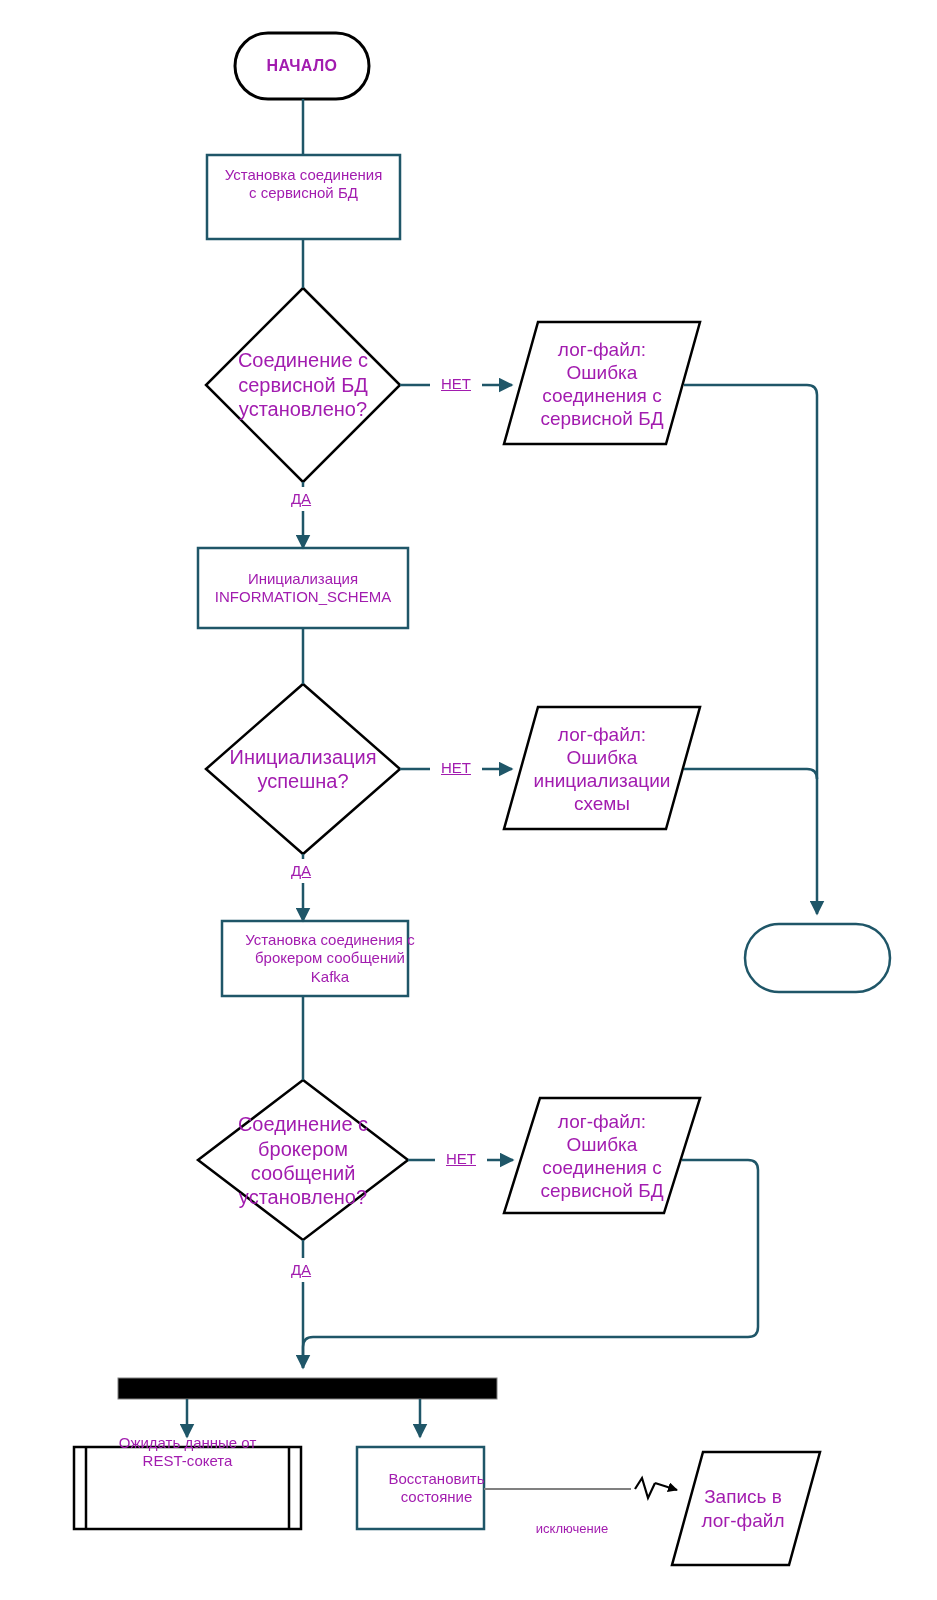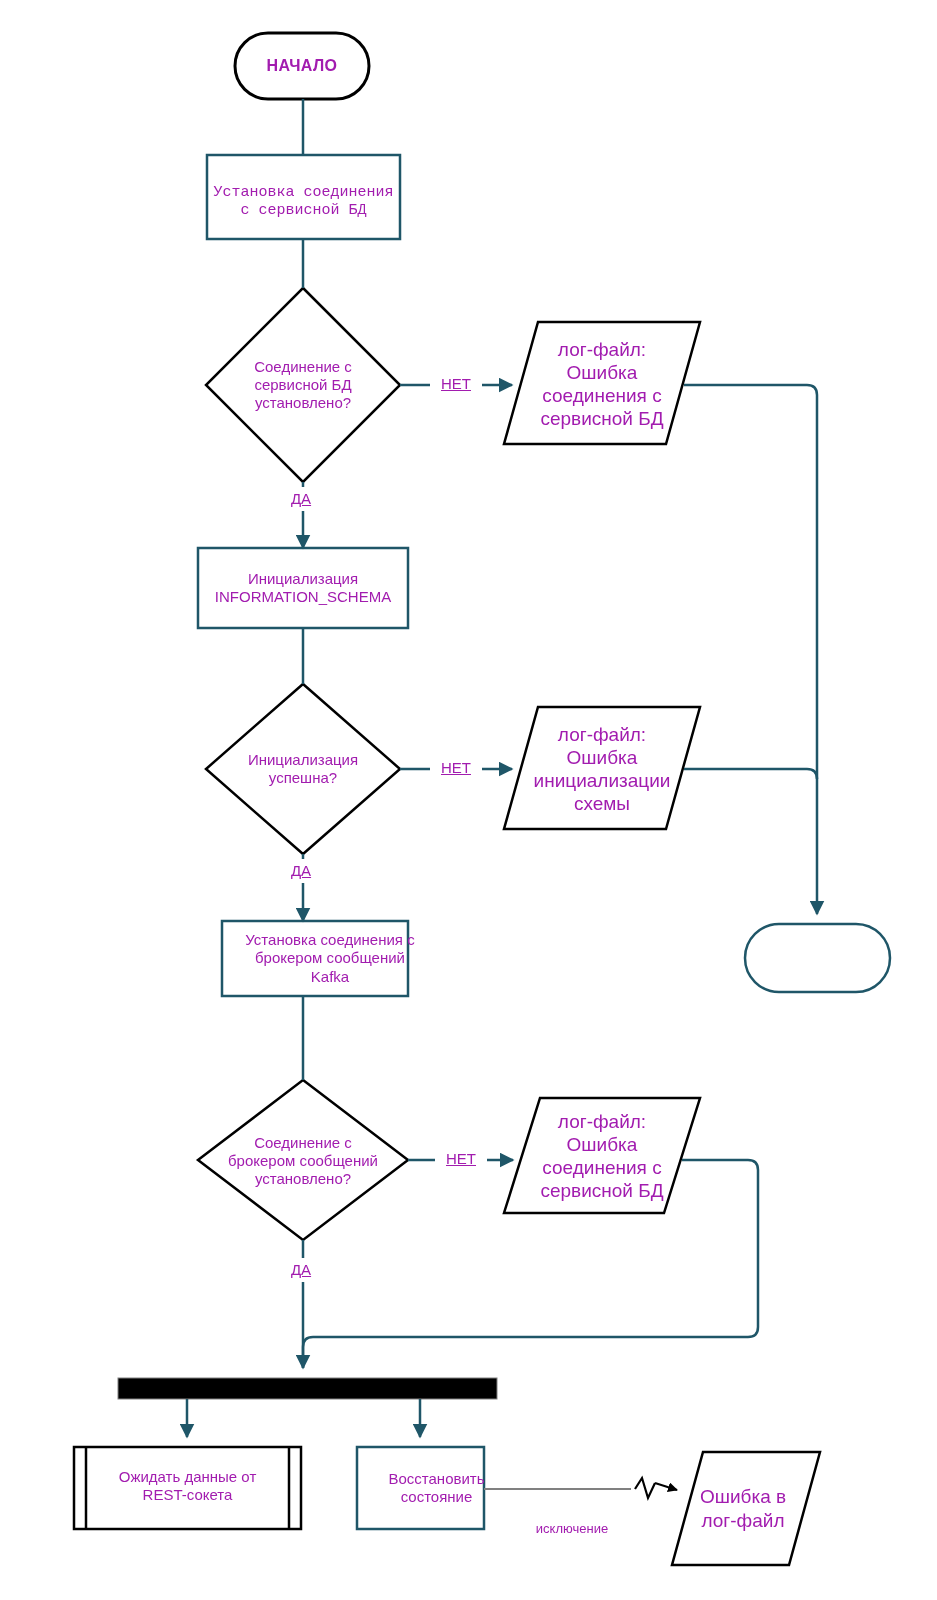--- a/index.html
+++ b/index.html
@@ -12,21 +12,21 @@
     align-items:center;
     justify-content:center;
     text-align:center;
     color:#a21caf;
     line-height:1.22;
     white-space:pre-line;
     pointer-events:none;
   }
   .lbl-terminal{font-size:16px;font-weight:bold;letter-spacing:0.4px;}
   .lbl-process{font-size:15px;}
-  .lbl-decision{font-size:15px;}
+  .lbl-decision{font-size:20px;}
   .lbl-doc{font-size:19px;}
   .lbl-edge{font-size:15px;background:#ffffff;padding:0 3px;text-decoration:underline;}
   .lbl-edge-small{font-size:13px;background:#ffffff;padding:0 3px;}
 </style>
 </head>
 <body>
 
 <div id="canvas">
 
   <svg id="svg-layer" viewBox="0 0 937 1600" xmlns="http://www.w3.org/2000/svg">
@@ -101,21 +101,21 @@
 
     <path d="M 420 1399 L 420 1437" fill="none" stroke="#1F5668" stroke-width="2.5" marker-end="url(#arrow-teal)"></path>
 
     <path d="M 484 1489 L 631 1489" fill="none" stroke="#808080" stroke-width="2"></path>
     <path d="M 635 1489 L 642 1478 L 648 1498 L 655 1483" fill="none" stroke="#000000" stroke-width="2.2" stroke-linejoin="miter" stroke-linecap="butt"></path>
     <path d="M 655 1483 L 677 1490" fill="none" stroke="#000000" stroke-width="2" marker-end="url(#arrow-black-sm)"></path>
   </svg>
 
   <div class="node-label lbl-terminal" style="left:235px;top:33px;width:134px;height:66px;">НАЧАЛО</div>
 
-  <div class="node-label lbl-process" style="left:207px;top:160px;width:193px;height:84px;font-family:Liberation Mono, monospace;">Установка соединения
+  <div class="node-label lbl-process" style="left:207px;top:142px;width:193px;height:84px;">Установка соединения
 с сервисной БД</div>
 
   <div class="node-label lbl-decision" style="left:210px;top:330px;width:186px;height:110px;">Соединение с
 сервисной БД
 установлено?</div>
 
   <div class="node-label lbl-doc" style="left:512px;top:325px;width:180px;height:118px;">лог-файл:
 Ошибка
 соединения с
 сервисной БД</div>
@@ -138,27 +138,27 @@
   <div class="node-label lbl-decision" style="left:203px;top:1106px;width:200px;height:110px;">Соединение с
 брокером сообщений
 установлено?</div>
 
   <div class="node-label lbl-doc" style="left:512px;top:1100px;width:180px;height:112px;">лог-файл:
 Ошибка
 соединения с
 сервисной БД</div>
 
 
-  <div class="node-label lbl-process" style="left:90px;top:1447px;width:195px;height:78px;">Ожидать данные от
+  <div class="node-label lbl-process" style="left:90px;top:1413px;width:195px;height:78px;">Ожидать данные от
 REST-сокета</div>
 
   <div class="node-label lbl-process" style="left:357px;top:1447px;width:127px;height:82px;margin-left:16px;">Восстановить
 состояние</div>
 
-  <div class="node-label lbl-doc" style="left:678px;top:1452px;width:130px;height:113px;">Ошибка в
+  <div class="node-label lbl-doc" style="left:678px;top:1452px;width:130px;height:113px;">Запись в
 лог-файл</div>
 
   <div class="node-label lbl-edge" style="left:430px;top:371px;width:46px;height:26px;">НЕТ</div>
 
   <div class="node-label lbl-edge" style="left:278px;top:487px;width:40px;height:24px;">ДА</div>
 
   <div class="node-label lbl-edge" style="left:430px;top:755px;width:46px;height:26px;">НЕТ</div>
 
   <div class="node-label lbl-edge" style="left:278px;top:859px;width:40px;height:24px;">ДА</div>
 

